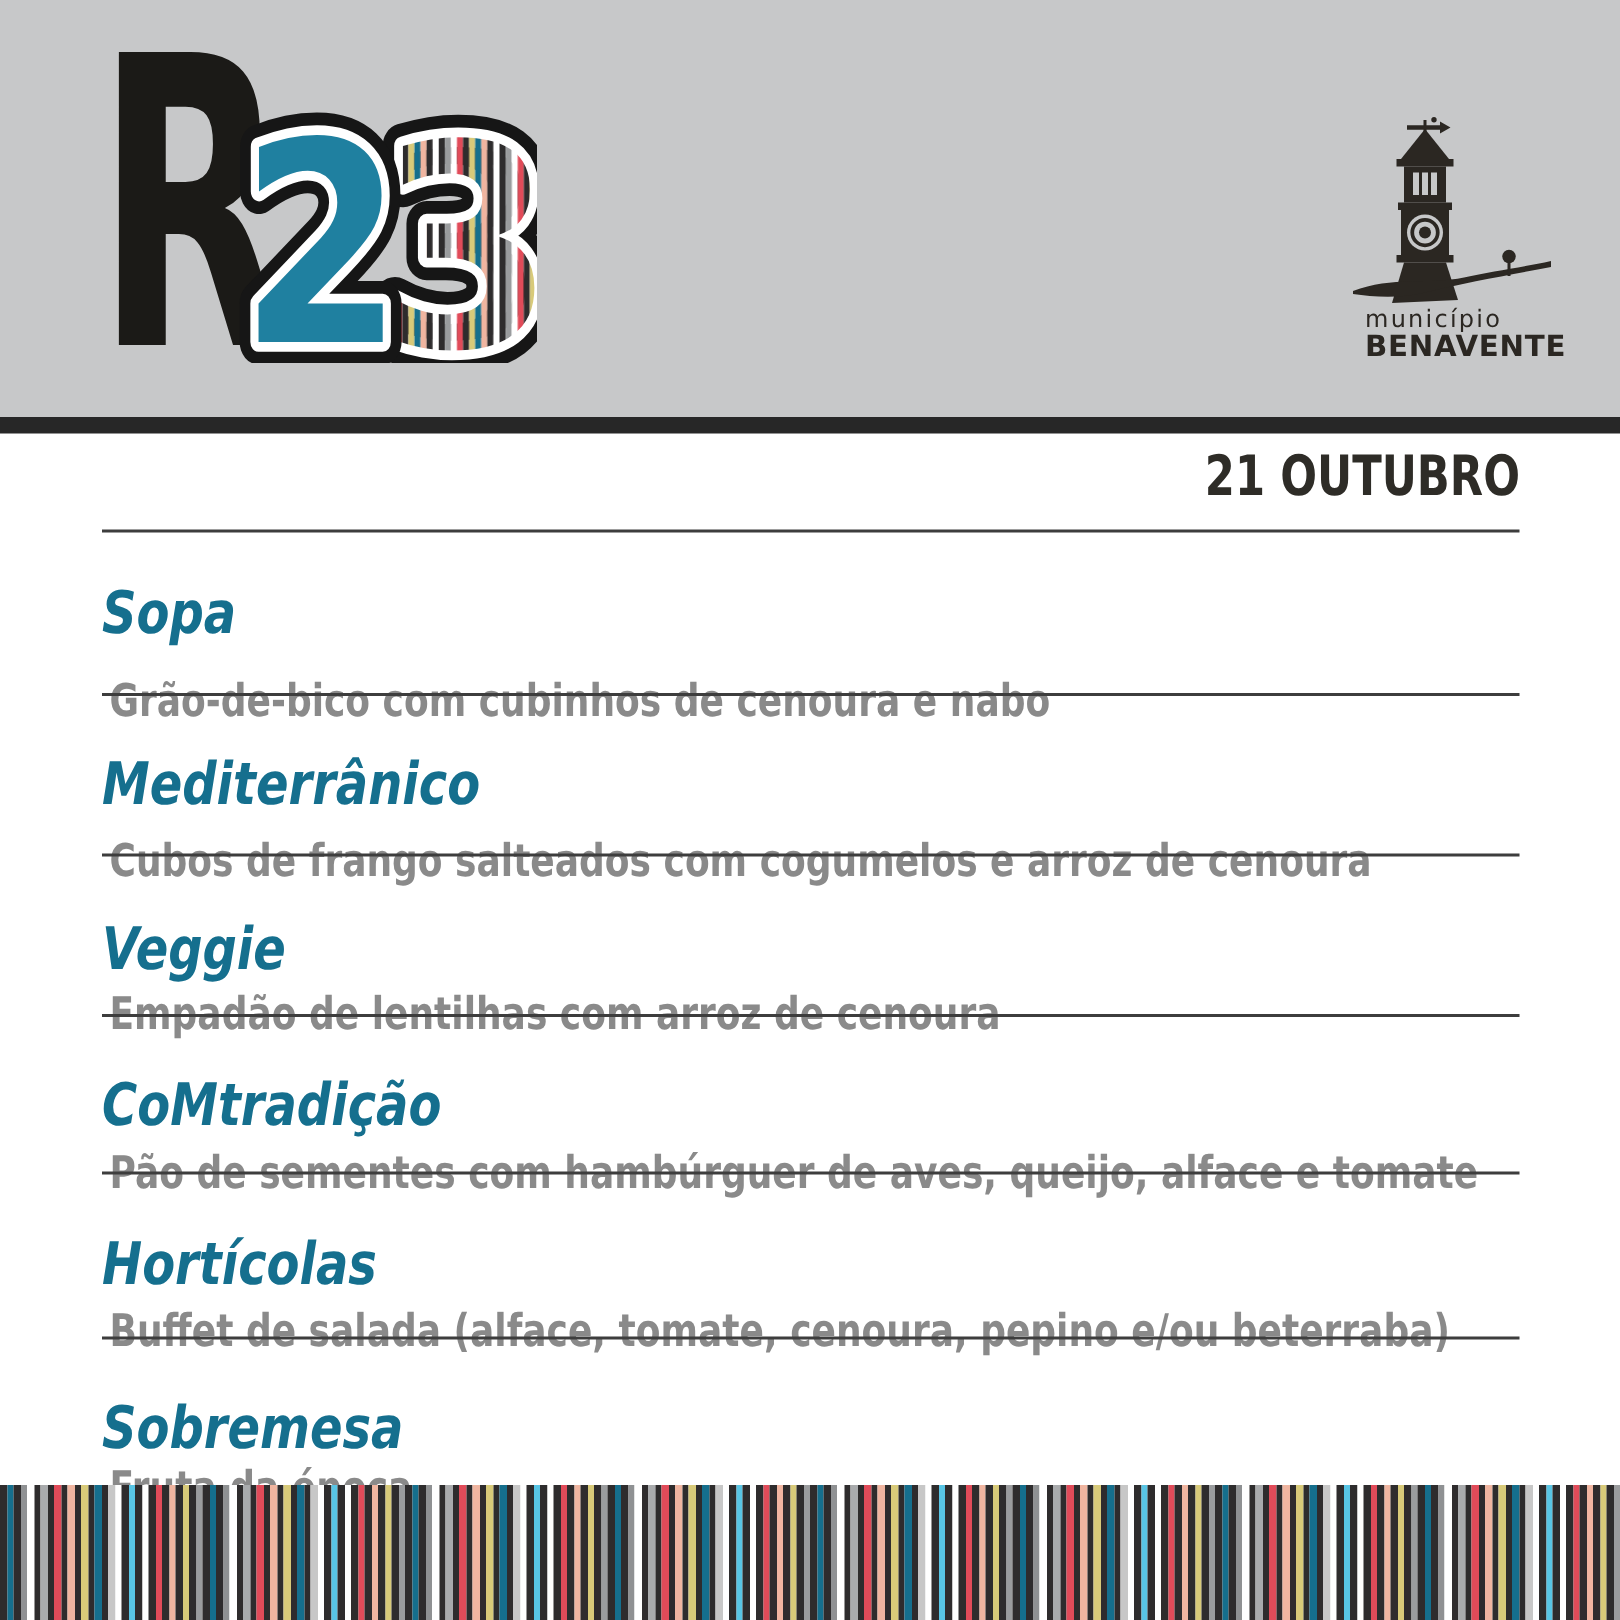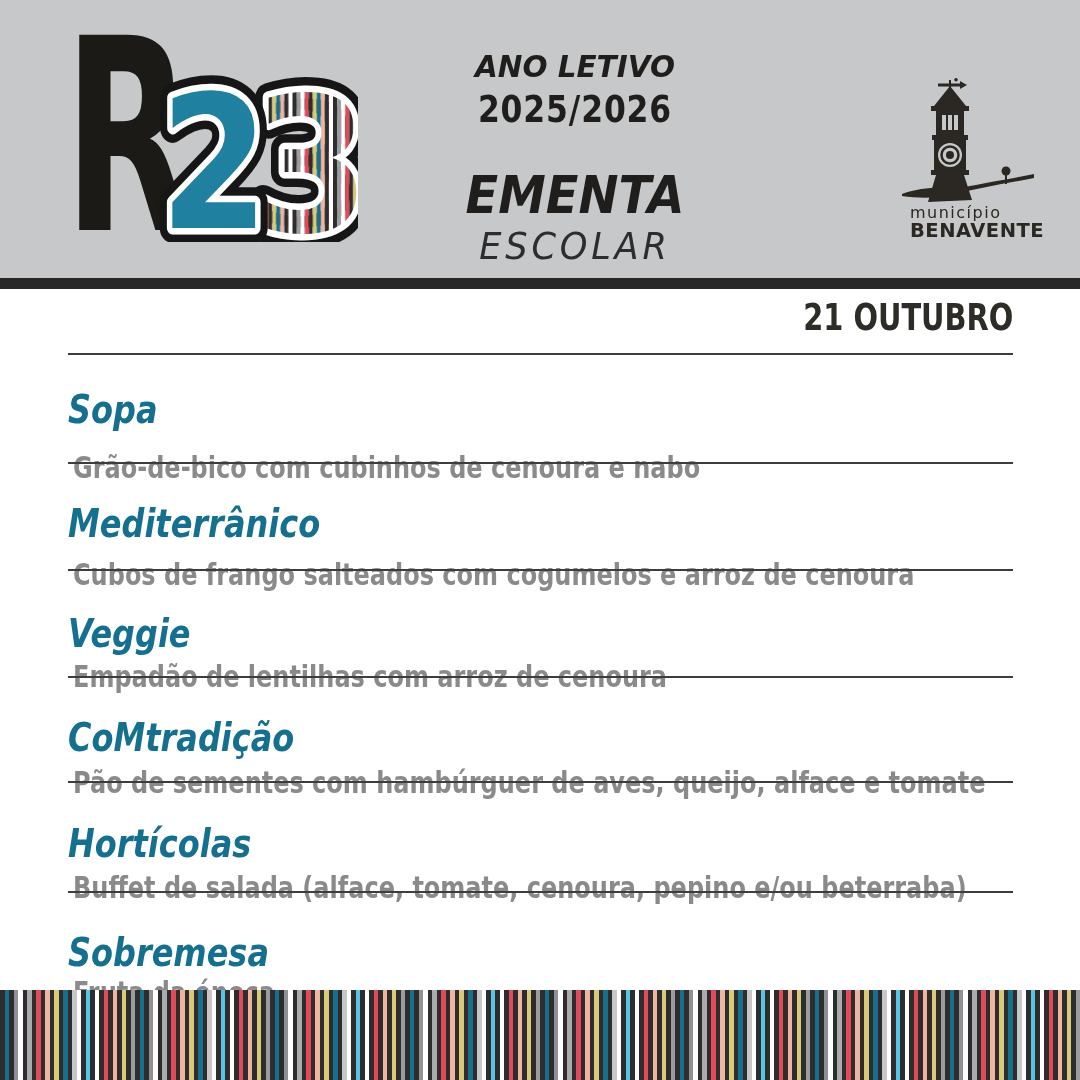--- a/index.html
+++ b/index.html
@@ -71,26 +71,20 @@
         <text x="0" y="0" font-size="188" fill="url(#p3)">3</text>
       </g>
 
       <g transform="translate(102,198) scale(0.84,1)">
         <text x="0" y="0" font-size="186" fill="none" stroke="#161616" stroke-width="30" stroke-linejoin="round">2</text>
         <text x="0" y="0" font-size="186" fill="none" stroke="#ffffff" stroke-width="13" stroke-linejoin="round">2</text>
         <text x="0" y="0" font-size="186" fill="#1f80a0">2</text>
       </g>
     </svg>
 
-    <div class="header-center">
-      <div class="hc-line ano">ANO LETIVO</div>
-      <div class="hc-line year">2025/2026</div>
-      <div class="hc-line ementa">EMENTA</div>
-      <div class="hc-line escolar">ESCOLAR</div>
-    </div>
 
     <svg class="muni-svg" width="145" height="164" viewBox="0 0 145 164" aria-hidden="true">
       <g fill="#2b2722">
         <rect x="51" y="2" width="2" height="12"></rect>
         <polygon points="40,5.5 62,5.5 62,3 69,7 62,11 62,8.5 40,8.5"></polygon>
         <circle cx="58" cy="1.8" r="1.8"></circle>
         <polygon points="52,8 68,28 36,28"></polygon>
         <rect x="33" y="28" width="38" height="5"></rect>
         <rect x="38" y="33" width="28" height="24"></rect>
         <rect x="34" y="57" width="36" height="5"></rect>

